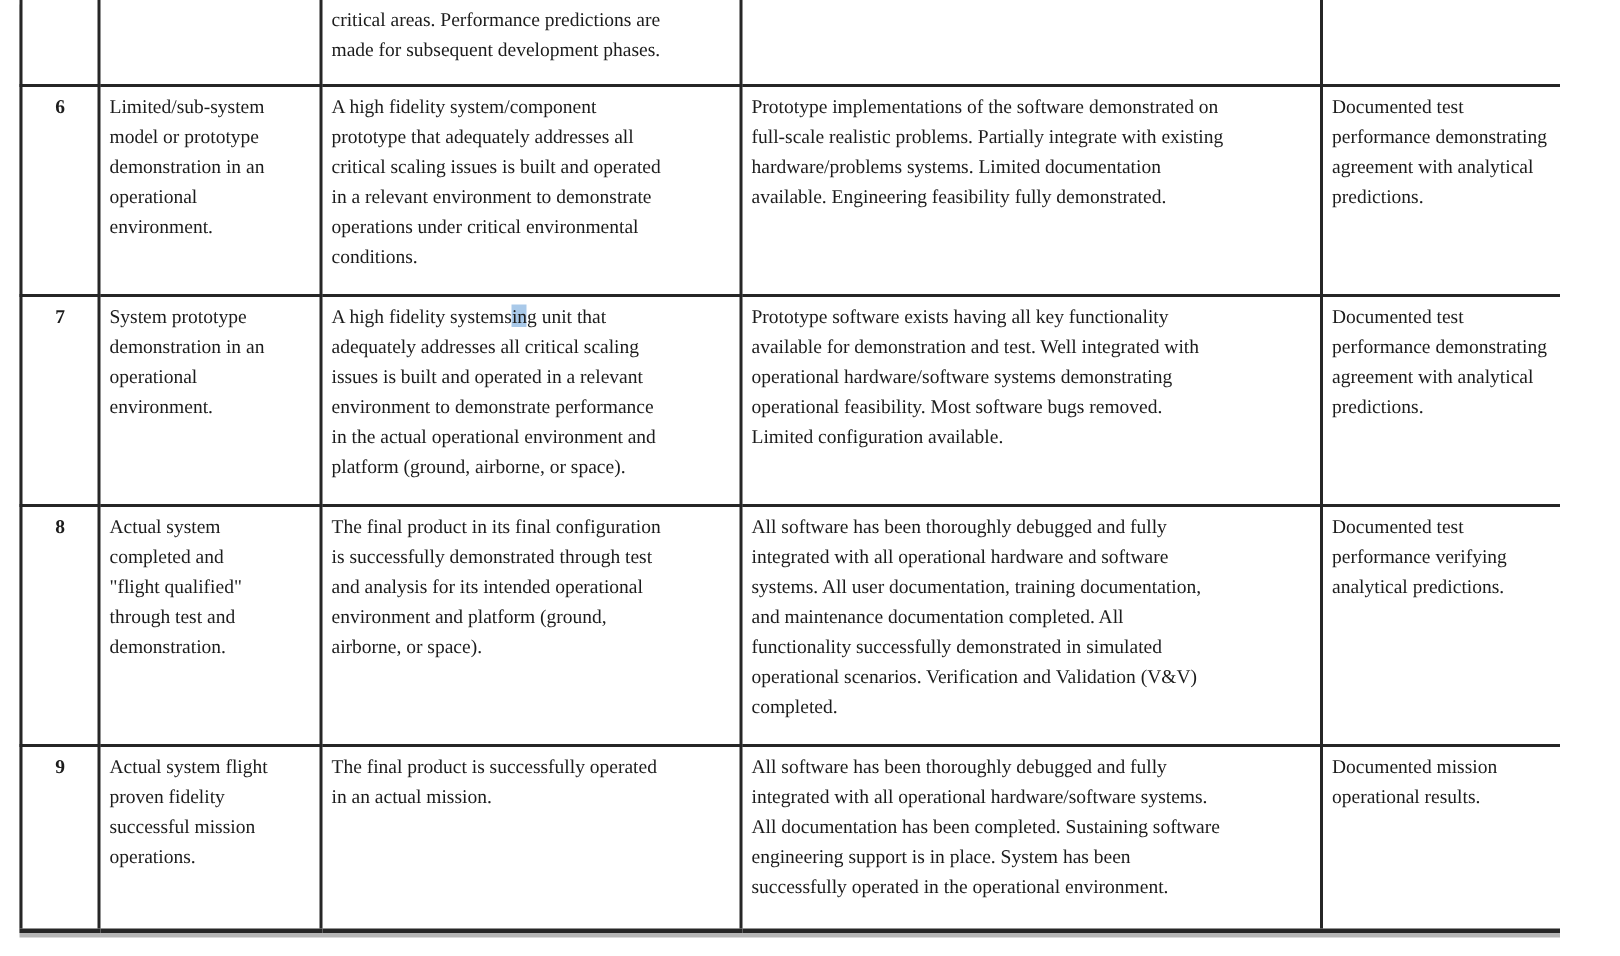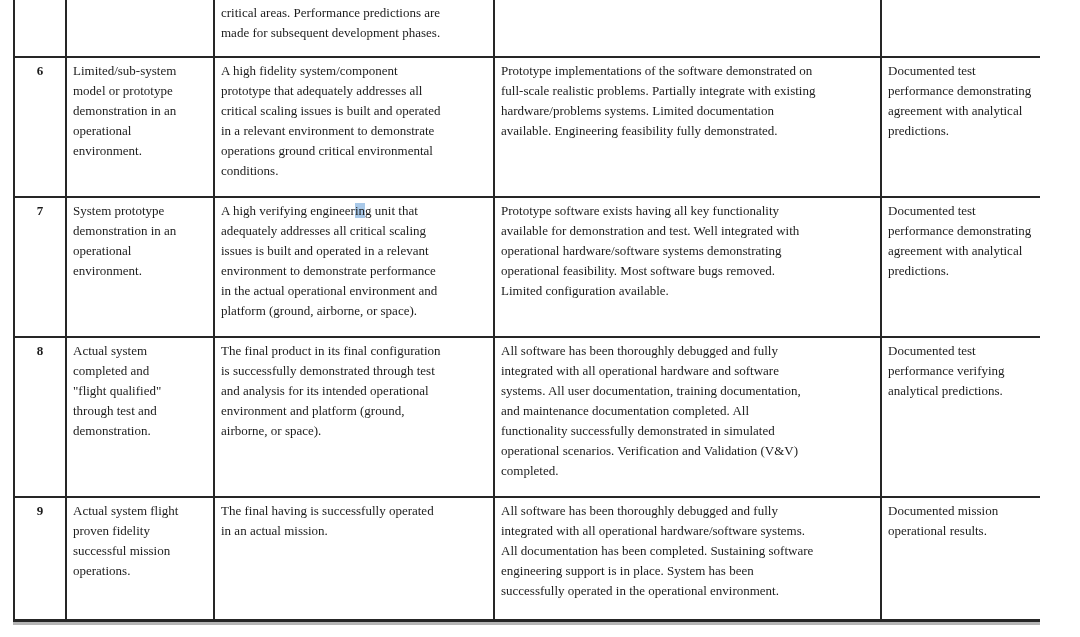--- a/index.html
+++ b/index.html
@@ -84,39 +84,39 @@
         <td class="num">6</td>
         <td>Limited/sub-system
 model or prototype
 demonstration in an
 operational
 environment.</td>
         <td>A high fidelity system/component
 prototype that adequately addresses all
 critical scaling issues is built and operated
 in a relevant environment to demonstrate
-operations ground critical environmental
+operations under critical environmental
 conditions.</td>
         <td>Prototype implementations of the software demonstrated on
 full-scale realistic problems. Partially integrate with existing
 hardware/problems systems. Limited documentation
 available. Engineering feasibility fully demonstrated.</td>
         <td>Documented test
 performance demonstrating
 agreement with analytical
 predictions.</td>
       </tr>
 
       <tr class="row-7">
         <td class="num">7</td>
         <td>System prototype
 demonstration in an
 operational
 environment.</td>
-        <td><span>A high verifying engineer</span><span class="hl">in</span><span>g unit that
+        <td><span>A high fidelity systems</span><span class="hl">in</span><span>g unit that
 adequately addresses all critical scaling
 issues is built and operated in a relevant
 environment to demonstrate performance
 in the actual operational environment and
 platform (ground, airborne, or space).</span></td>
         <td>Prototype software exists having all key functionality
 available for demonstration and test. Well integrated with
 operational hardware/software systems demonstrating
 operational feasibility. Most software bugs removed.
 Limited configuration available.</td>
@@ -149,21 +149,21 @@
 performance verifying
 analytical predictions.</td>
       </tr>
 
       <tr class="row-9 row-last">
         <td class="num">9</td>
         <td>Actual system flight
 proven fidelity
 successful mission
 operations.</td>
-        <td>The final having is successfully operated
+        <td>The final product is successfully operated
 in an actual mission.</td>
         <td>All software has been thoroughly debugged and fully
 integrated with all operational hardware/software systems.
 All documentation has been completed. Sustaining software
 engineering support is in place. System has been
 successfully operated in the operational environment.</td>
         <td>Documented mission
 operational results.</td>
       </tr>
     </tbody>

